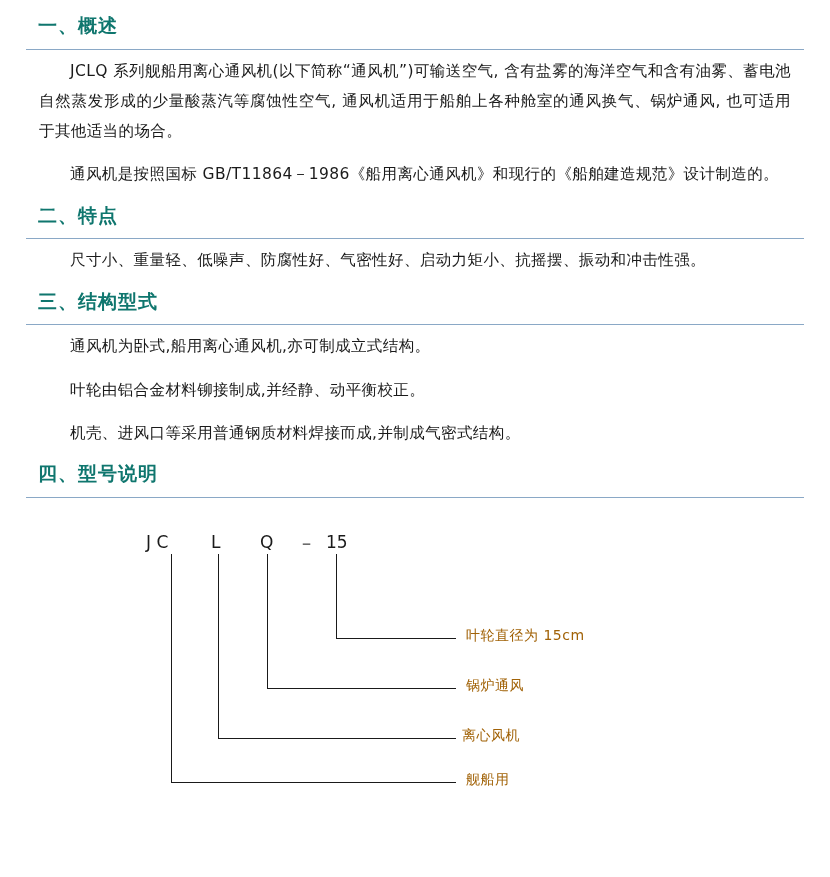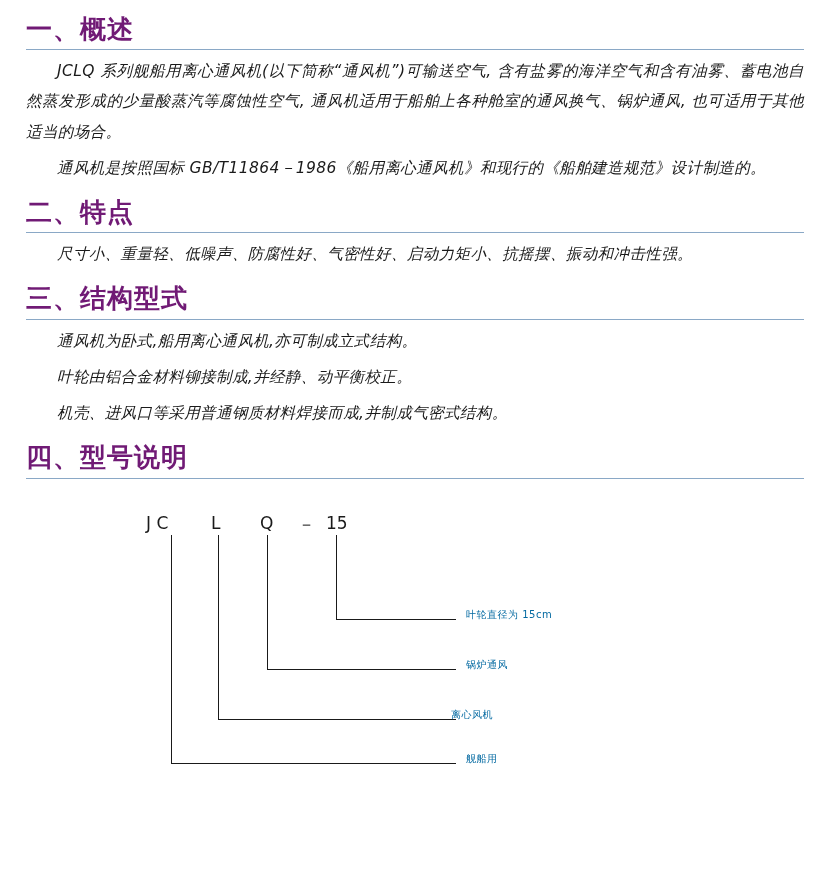--- a/index.html
+++ b/index.html
@@ -16,42 +16,41 @@
     overflow: hidden;
   }
   .page {
     position: relative;
     width: 830px;
     height: 877px;
     box-sizing: border-box;
     padding: 0 26px;
   }
   .section-heading {
-    color: #701a75;
+    color: #0f766e;
     font-weight: bold;
-    font-size: 26px;
+    font-size: 19px;
     letter-spacing: 1px;
-    margin: 0;
+    margin: 12px;
     padding: 0;
     line-height: 1.2;
   }
   .heading-rule {
     border: none;
     border-top: 1px solid #8aa8c6;
     margin: 4px 0 0 0;
     height: 0;
   }
   .para {
     font-size: 15.5px;
     line-height: 1.95;
     text-indent: 2em;
-    margin: 0;
+    margin: 13px;
     letter-spacing: 0.4px;
     text-align: justify;
-    font-style: italic;
   }
   .block {
     margin-top: 6px;
   }
   .h-wrap {
     margin-top: 14px;
   }
   .h-wrap:first-child {
     margin-top: 10px;
   }
@@ -63,22 +62,22 @@
     margin-top: 32px;
   }
   .code-letter {
     position: absolute;
     font-size: 17px;
     color: #1a1a1a;
     font-family: "DejaVu Sans", "Liberation Sans", sans-serif;
   }
   .leader-label {
     position: absolute;
-    font-size: 10px;
-    color: #0369a1;
+    font-size: 14px;
+    color: #a16207;
     letter-spacing: 0.5px;
     white-space: nowrap;
   }
   .vline {
     position: absolute;
     width: 1px;
     background: #1a1a1a;
   }
   .hline {
     position: absolute;
@@ -143,21 +142,21 @@
     <div class="vline" style="left:310px; top:24px; height:84px;"></div>
     <div class="hline" style="left:310px; top:108px; width:120px;"></div>
     <span class="leader-label" style="left:440px; top:97px;">叶轮直径为 15cm</span>
 
     <div class="vline" style="left:241px; top:24px; height:134px;"></div>
     <div class="hline" style="left:241px; top:158px; width:189px;"></div>
     <span class="leader-label" style="left:440px; top:147px;">锅炉通风</span>
 
     <div class="vline" style="left:192px; top:24px; height:184px;"></div>
     <div class="hline" style="left:192px; top:208px; width:238px;"></div>
-    <span class="leader-label" style="left:425px; top:197px;">离心风机</span>
+    <span class="leader-label" style="left:436px; top:197px;">离心风机</span>
 
     <div class="vline" style="left:145px; top:24px; height:228px;"></div>
     <div class="hline" style="left:145px; top:252px; width:285px;"></div>
     <span class="leader-label" style="left:440px; top:241px;">舰船用</span>
 
   </div>
 
 </div>
 
 </body></html>

